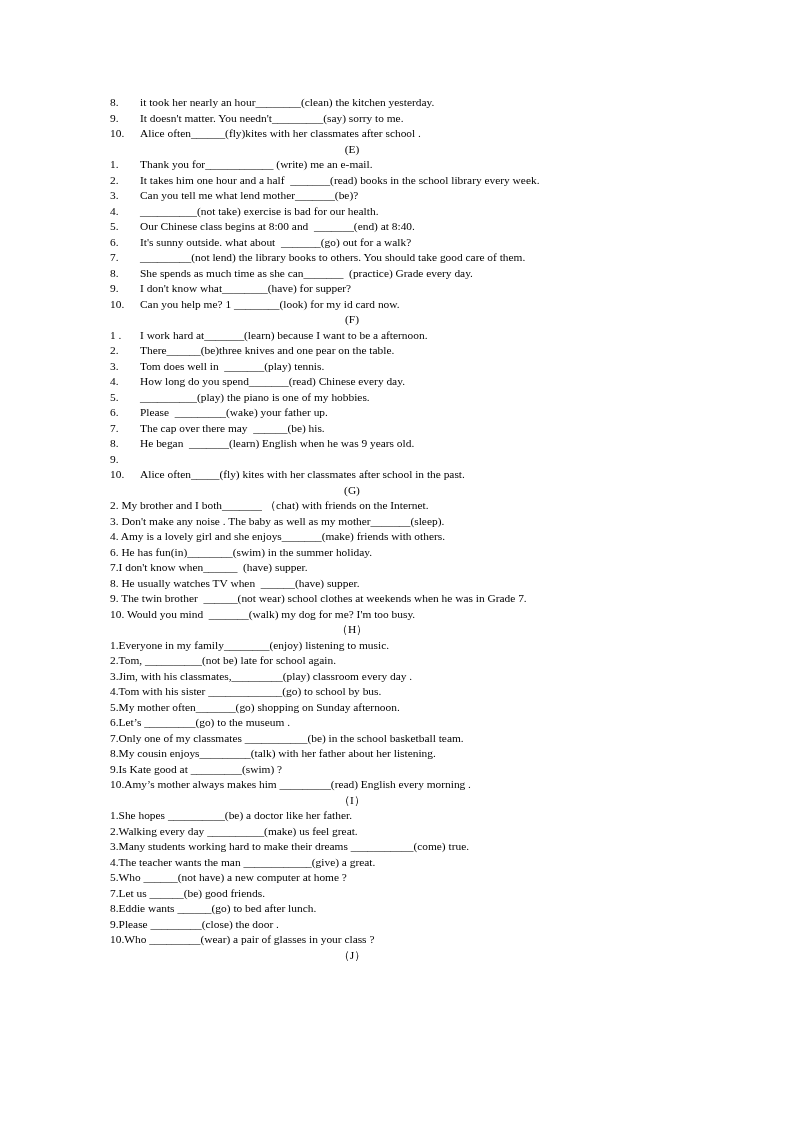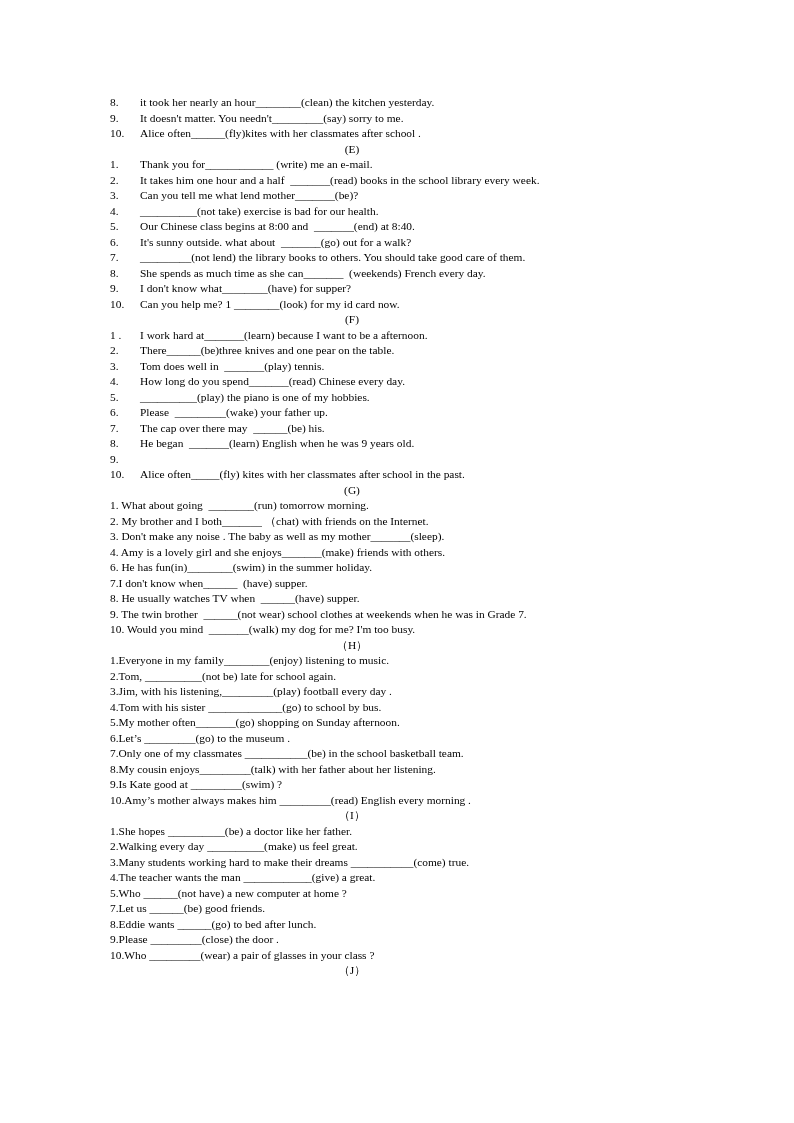--- a/index.html
+++ b/index.html
@@ -76,54 +76,53 @@
       </div>
       <div class="section-head">(E)</div>
       <div>
         <div class="line tabbed"><span class="num">1.</span><span class="body">Thank you for____________ (write) me an e-mail.</span></div>
         <div class="line tabbed"><span class="num">2.</span><span class="body">It takes him one hour and a half  _______(read) books in the school library every week.</span></div>
         <div class="line tabbed"><span class="num">3.</span><span class="body">Can you tell me what lend mother_______(be)?</span></div>
         <div class="line tabbed"><span class="num">4.</span><span class="body">__________(not take) exercise is bad for our health.</span></div>
         <div class="line tabbed"><span class="num">5.</span><span class="body">Our Chinese class begins at 8:00 and  _______(end) at 8:40.</span></div>
         <div class="line tabbed"><span class="num">6.</span><span class="body">It's sunny outside. what about  _______(go) out for a walk?</span></div>
         <div class="line tabbed"><span class="num">7.</span><span class="body">_________(not lend) the library books to others. You should take good care of them.</span></div>
-        <div class="line tabbed"><span class="num">8.</span><span class="body">She spends as much time as she can_______  (weekends) French every day.</span></div>
+        <div class="line tabbed"><span class="num">8.</span><span class="body">She spends as much time as she can_______  (practice) Grade every day.</span></div>
         <div class="line tabbed"><span class="num">9.</span><span class="body">I don't know what________(have) for supper?</span></div>
         <div class="line tabbed"><span class="num">10.</span><span class="body">Can you help me? 1 ________(look) for my id card now.</span></div>
       </div>
       <div class="section-head">(F)</div>
       <div>
         <div class="line tabbed"><span class="num">1 .</span><span class="body">I work hard at_______(learn) because I want to be a afternoon.</span></div>
         <div class="line tabbed"><span class="num">2.</span><span class="body">There______(be)three knives and one pear on the table.</span></div>
         <div class="line tabbed"><span class="num">3.</span><span class="body">Tom does well in  _______(play) tennis.</span></div>
         <div class="line tabbed"><span class="num">4.</span><span class="body">How long do you spend_______(read) Chinese every day.</span></div>
         <div class="line tabbed"><span class="num">5.</span><span class="body">__________(play) the piano is one of my hobbies.</span></div>
         <div class="line tabbed"><span class="num">6.</span><span class="body">Please  _________(wake) your father up.</span></div>
         <div class="line tabbed"><span class="num">7.</span><span class="body">The cap over there may  ______(be) his.</span></div>
         <div class="line tabbed"><span class="num">8.</span><span class="body">He began  _______(learn) English when he was 9 years old.</span></div>
         <div class="line tabbed"><span class="num">9.</span></div>
         <div class="line tabbed"><span class="num">10.</span><span class="body">Alice often_____(fly) kites with her classmates after school in the past.</span></div>
       </div>
       <div class="section-head">(G)</div>
       <div>
-        <div class="line plain"><span class="num">1.</span><span class="body"> What about going  ________(run) tomorrow morning.</span></div>
         <div class="line plain"><span class="num">2.</span><span class="body"> My brother and I both_______ （chat) with friends on the Internet.</span></div>
         <div class="line plain"><span class="num">3.</span><span class="body"> Don't make any noise . The baby as well as my mother_______(sleep).</span></div>
         <div class="line plain"><span class="num">4.</span><span class="body"> Amy is a lovely girl and she enjoys_______(make) friends with others.</span></div>
         <div class="line plain"><span class="num">6.</span><span class="body"> He has fun(in)________(swim) in the summer holiday.</span></div>
         <div class="line plain"><span class="num">7.</span><span class="body">I don't know when______  (have) supper.</span></div>
         <div class="line plain"><span class="num">8.</span><span class="body"> He usually watches TV when  ______(have) supper.</span></div>
         <div class="line plain"><span class="num">9.</span><span class="body"> The twin brother  ______(not wear) school clothes at weekends when he was in Grade 7.</span></div>
         <div class="line plain"><span class="num">10.</span><span class="body"> Would you mind  _______(walk) my dog for me? I'm too busy.</span></div>
       </div>
       <div class="section-head">（H）</div>
       <div>
         <div class="line plain"><span class="num">1.</span><span class="body">Everyone in my family________(enjoy) listening to music.</span></div>
         <div class="line plain"><span class="num">2.</span><span class="body">Tom, __________(not be) late for school again.</span></div>
-        <div class="line plain"><span class="num">3.</span><span class="body">Jim, with his listening,_________(play) football every day .</span></div>
+        <div class="line plain"><span class="num">3.</span><span class="body">Jim, with his classmates,_________(play) classroom every day .</span></div>
         <div class="line plain"><span class="num">4.</span><span class="body">Tom with his sister _____________(go) to school by bus.</span></div>
         <div class="line plain"><span class="num">5.</span><span class="body">My mother often_______(go) shopping on Sunday afternoon.</span></div>
         <div class="line plain"><span class="num">6.</span><span class="body">Let’s _________(go) to the museum .</span></div>
         <div class="line plain"><span class="num">7.</span><span class="body">Only one of my classmates ___________(be) in the school basketball team.</span></div>
         <div class="line plain"><span class="num">8.</span><span class="body">My cousin enjoys_________(talk) with her father about her listening.</span></div>
         <div class="line plain"><span class="num">9.</span><span class="body">Is Kate good at _________(swim) ?</span></div>
         <div class="line plain"><span class="num">10.</span><span class="body">Amy’s mother always makes him _________(read) English every morning .</span></div>
       </div>
       <div class="section-head">（I）</div>
       <div>

